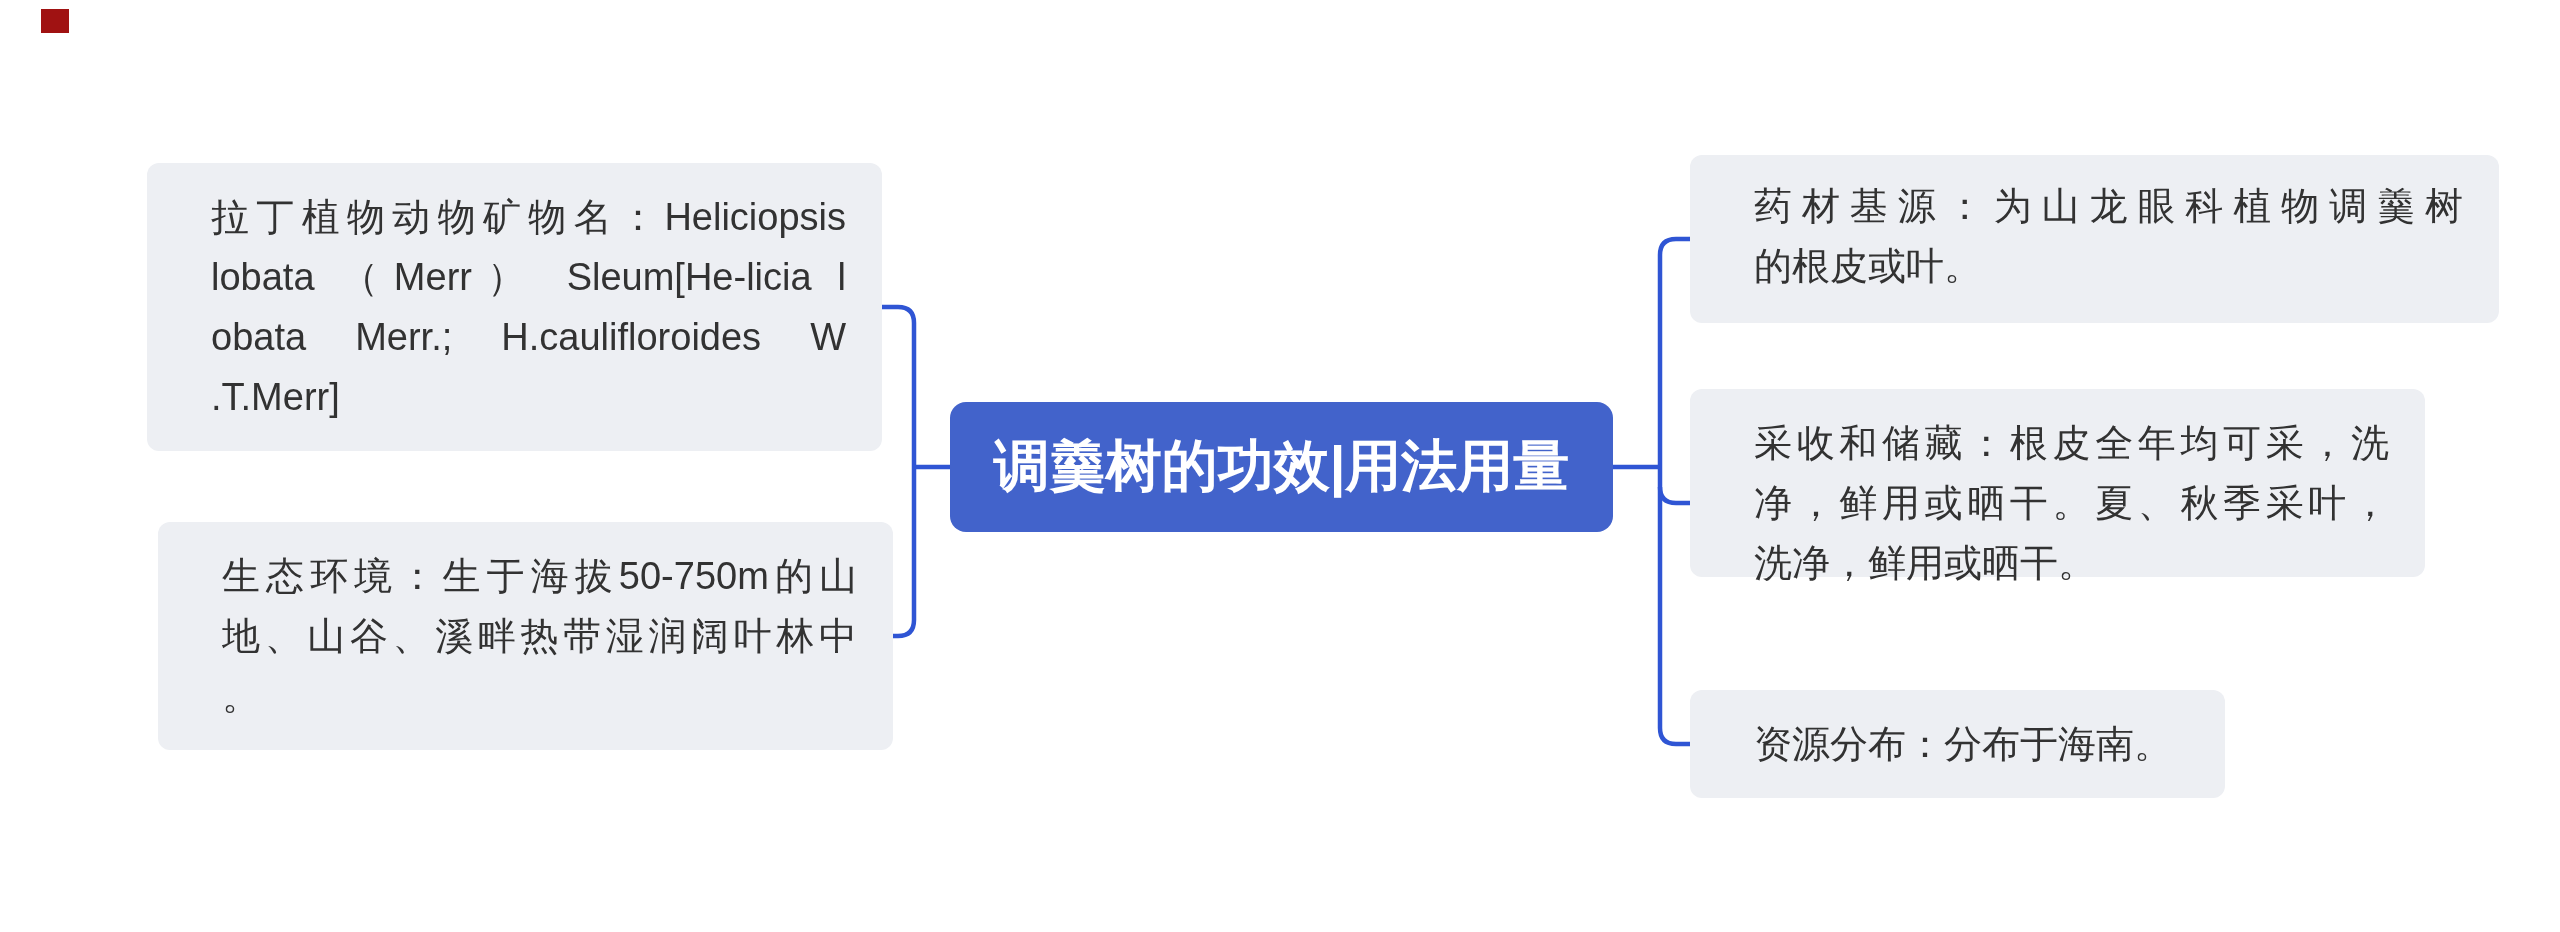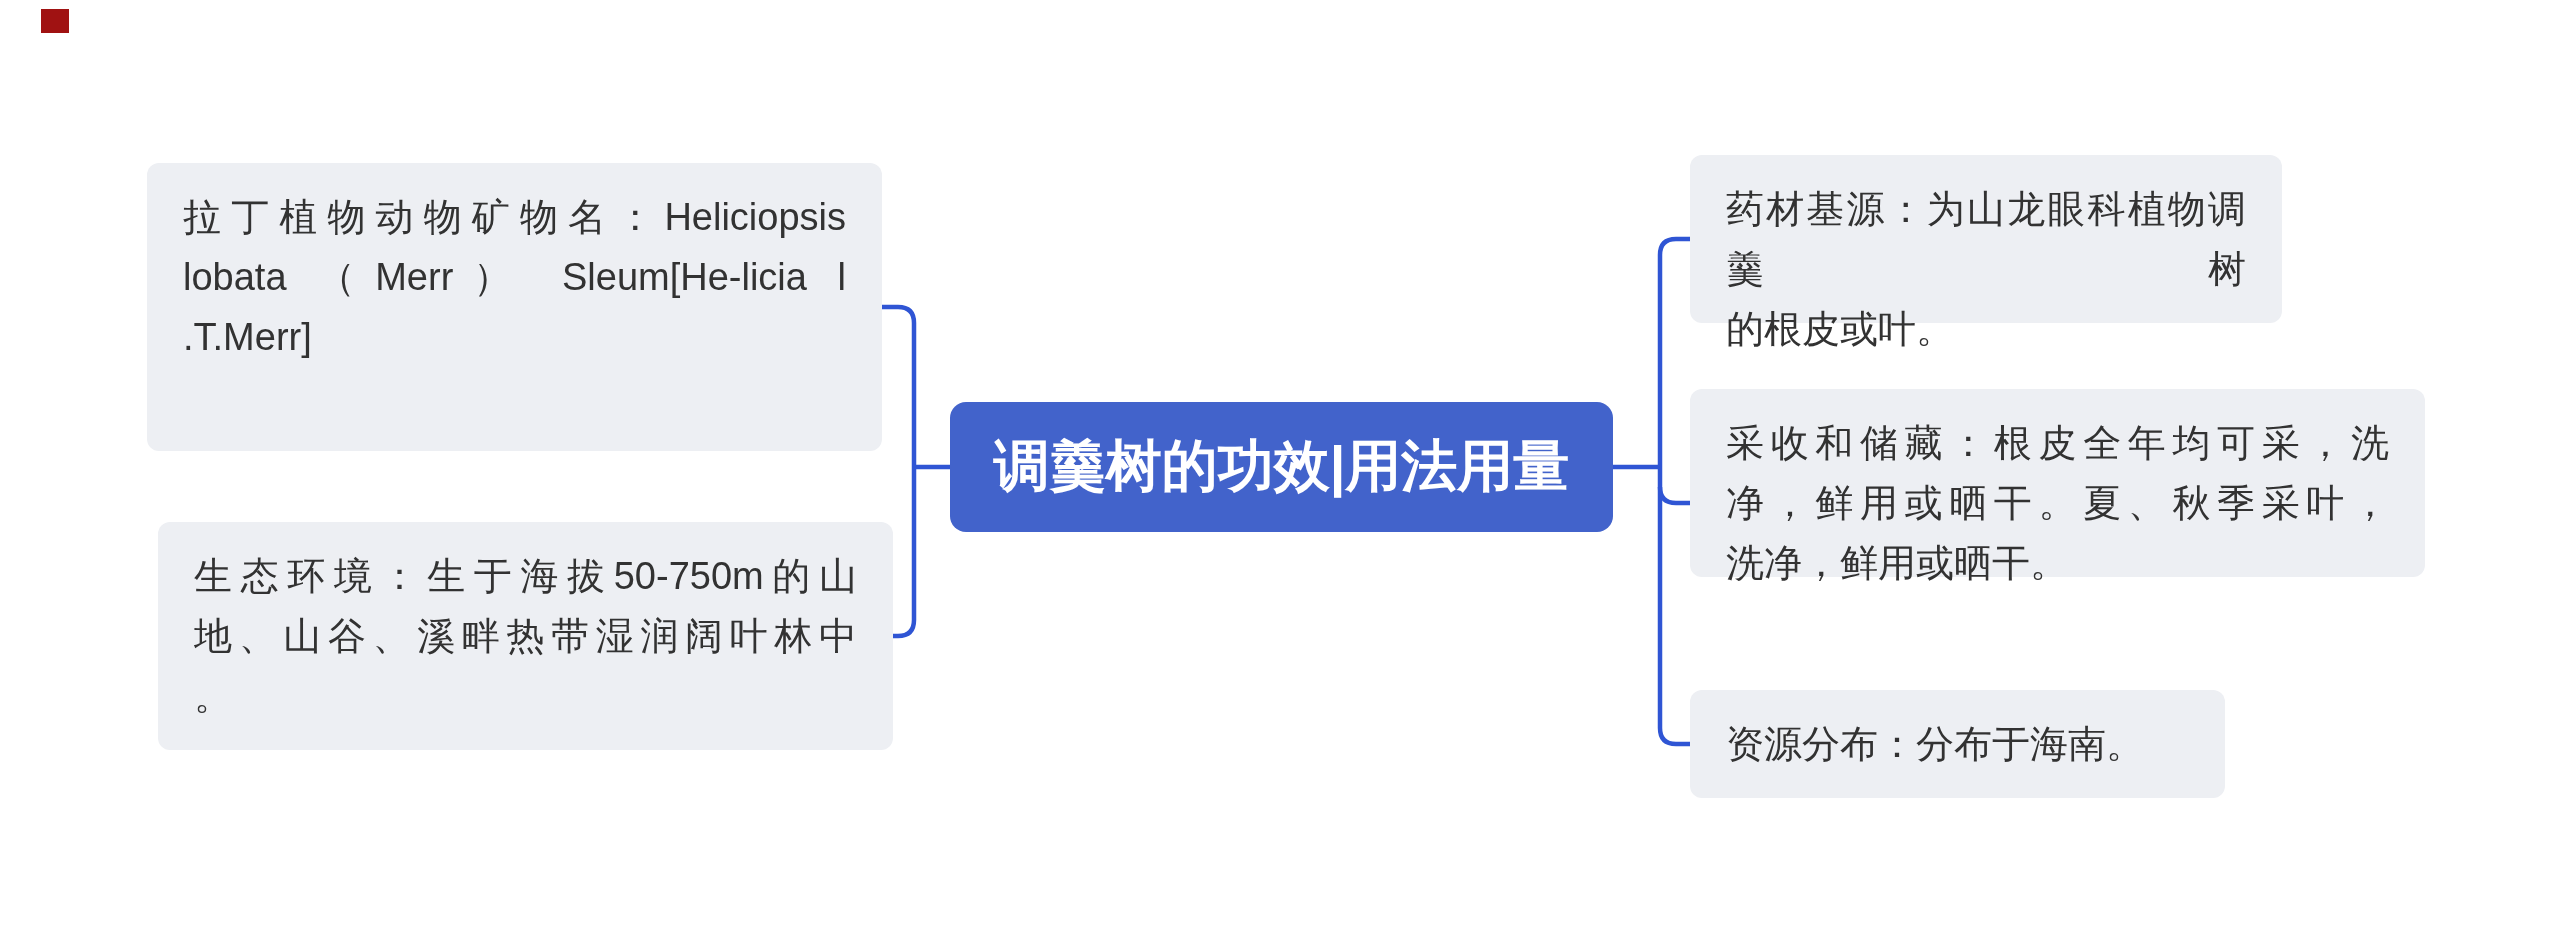--- a/index.html
+++ b/index.html
@@ -22,25 +22,25 @@
     background:var(--marker);
   }
   svg.connectors{position:absolute;left:0;top:0;width:2560px;height:932px;}
   svg.connectors path{fill:none;stroke:var(--connector);stroke-width:4.5px;}
   .box{
     position:absolute;box-sizing:border-box;
     background:var(--node-bg);color:var(--node-text);
     border-radius:12px;padding:24px 36px;
     font-size:38px;line-height:60px;
   }
-  .box .ln{text-align:justify;text-align-last:justify;word-break:break-all;}
+  .box .ln{text-align:justify;text-align-last:justify;word-break:break-all;margin-left:28px;}
   .box .ln.last{text-align-last:auto;}
   .box-l1{left:147px;top:163px;width:735px;height:288px;}
   .box-l2{left:158px;top:522px;width:735px;height:228px;}
-  .box-r1{left:1690px;top:155px;width:592px;height:168px;}
+  .box-r1{left:1690px;top:155px;width:809px;height:168px;font-family:Liberation Mono, monospace;}
   .box-r2{left:1690px;top:389px;width:735px;height:188px;}
   .box-r3{left:1690px;top:690px;width:535px;height:108px;}
   .root{
     position:absolute;left:950px;top:402px;width:663px;height:130px;
     background:var(--root-bg);color:var(--root-text);
     border-radius:16px;display:flex;align-items:center;justify-content:center;
     font-size:56px;font-weight:700;white-space:nowrap;
   }
 </style>
 </head>
@@ -52,20 +52,21 @@
   <path d="M 882 307 H 898 Q 914 307 914 323 V 620 Q 914 636 898 636 H 882"></path>
   <path d="M 914 467 H 950"></path>
   <path d="M 1690 239 H 1676 Q 1660 239 1660 255 V 728 Q 1660 744 1676 744 H 1690"></path>
   <path d="M 1660 487 Q 1660 503 1676 503 H 1690"></path>
   <path d="M 1613 467 H 1660"></path>
 </svg>
 
 <div class="box box-l1">
   <div class="ln">拉丁植物动物矿物名：Heliciopsis</div>
   <div class="ln">lobata （Merr） Sleum[He-licia l</div>
+  <div class="ln">obata Merr.; H.caulifloroides W</div>
   <div class="ln last">.T.Merr]</div>
 </div>
 
 <div class="box box-l2">
   <div class="ln">生态环境：生于海拔50-750m的山</div>
   <div class="ln">地、山谷、溪畔热带湿润阔叶林中</div>
   <div class="ln last">。</div>
 </div>
 
 <div class="root">

